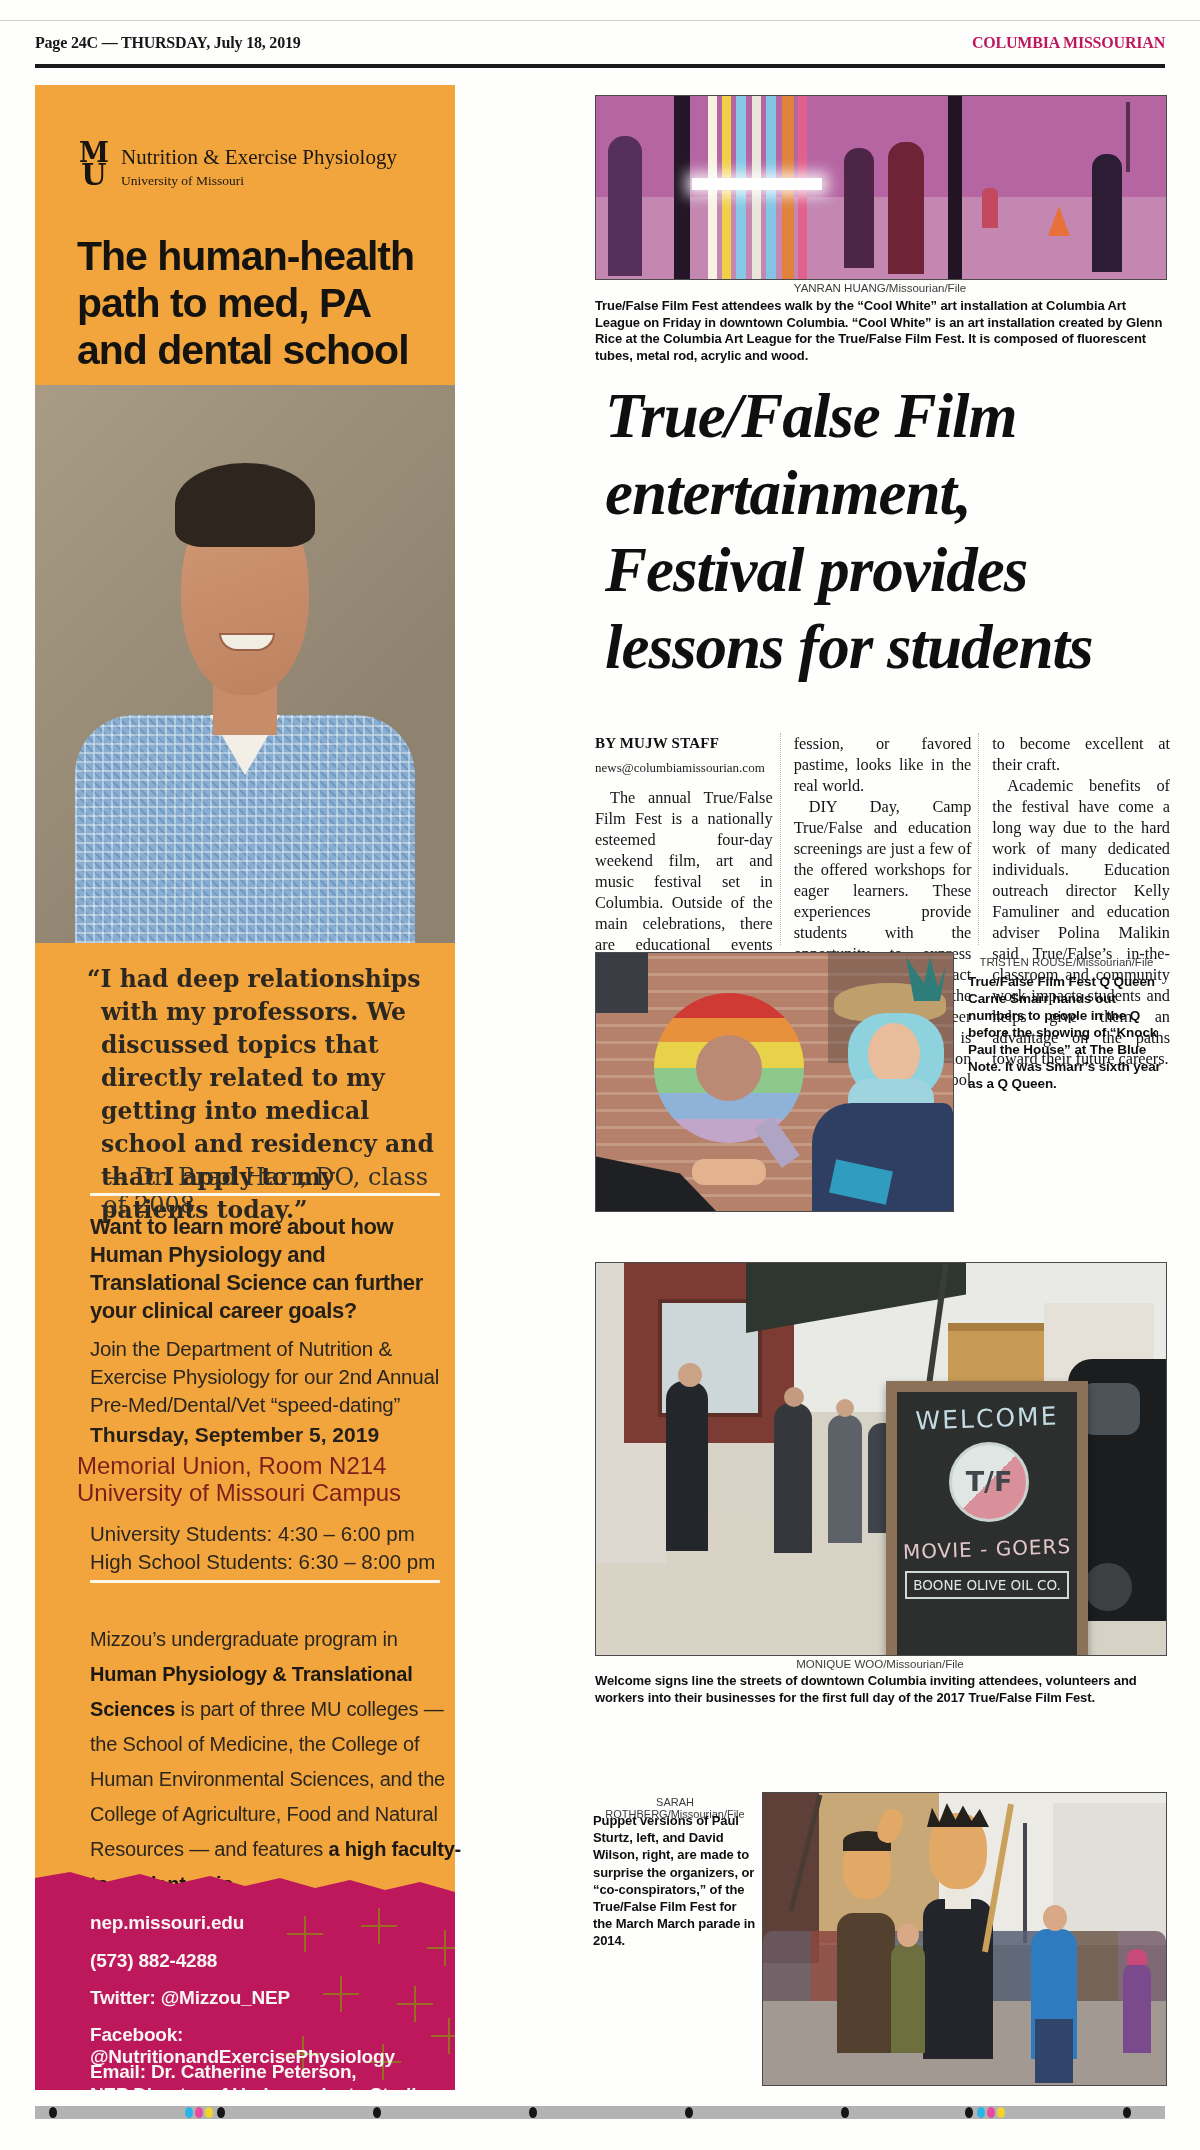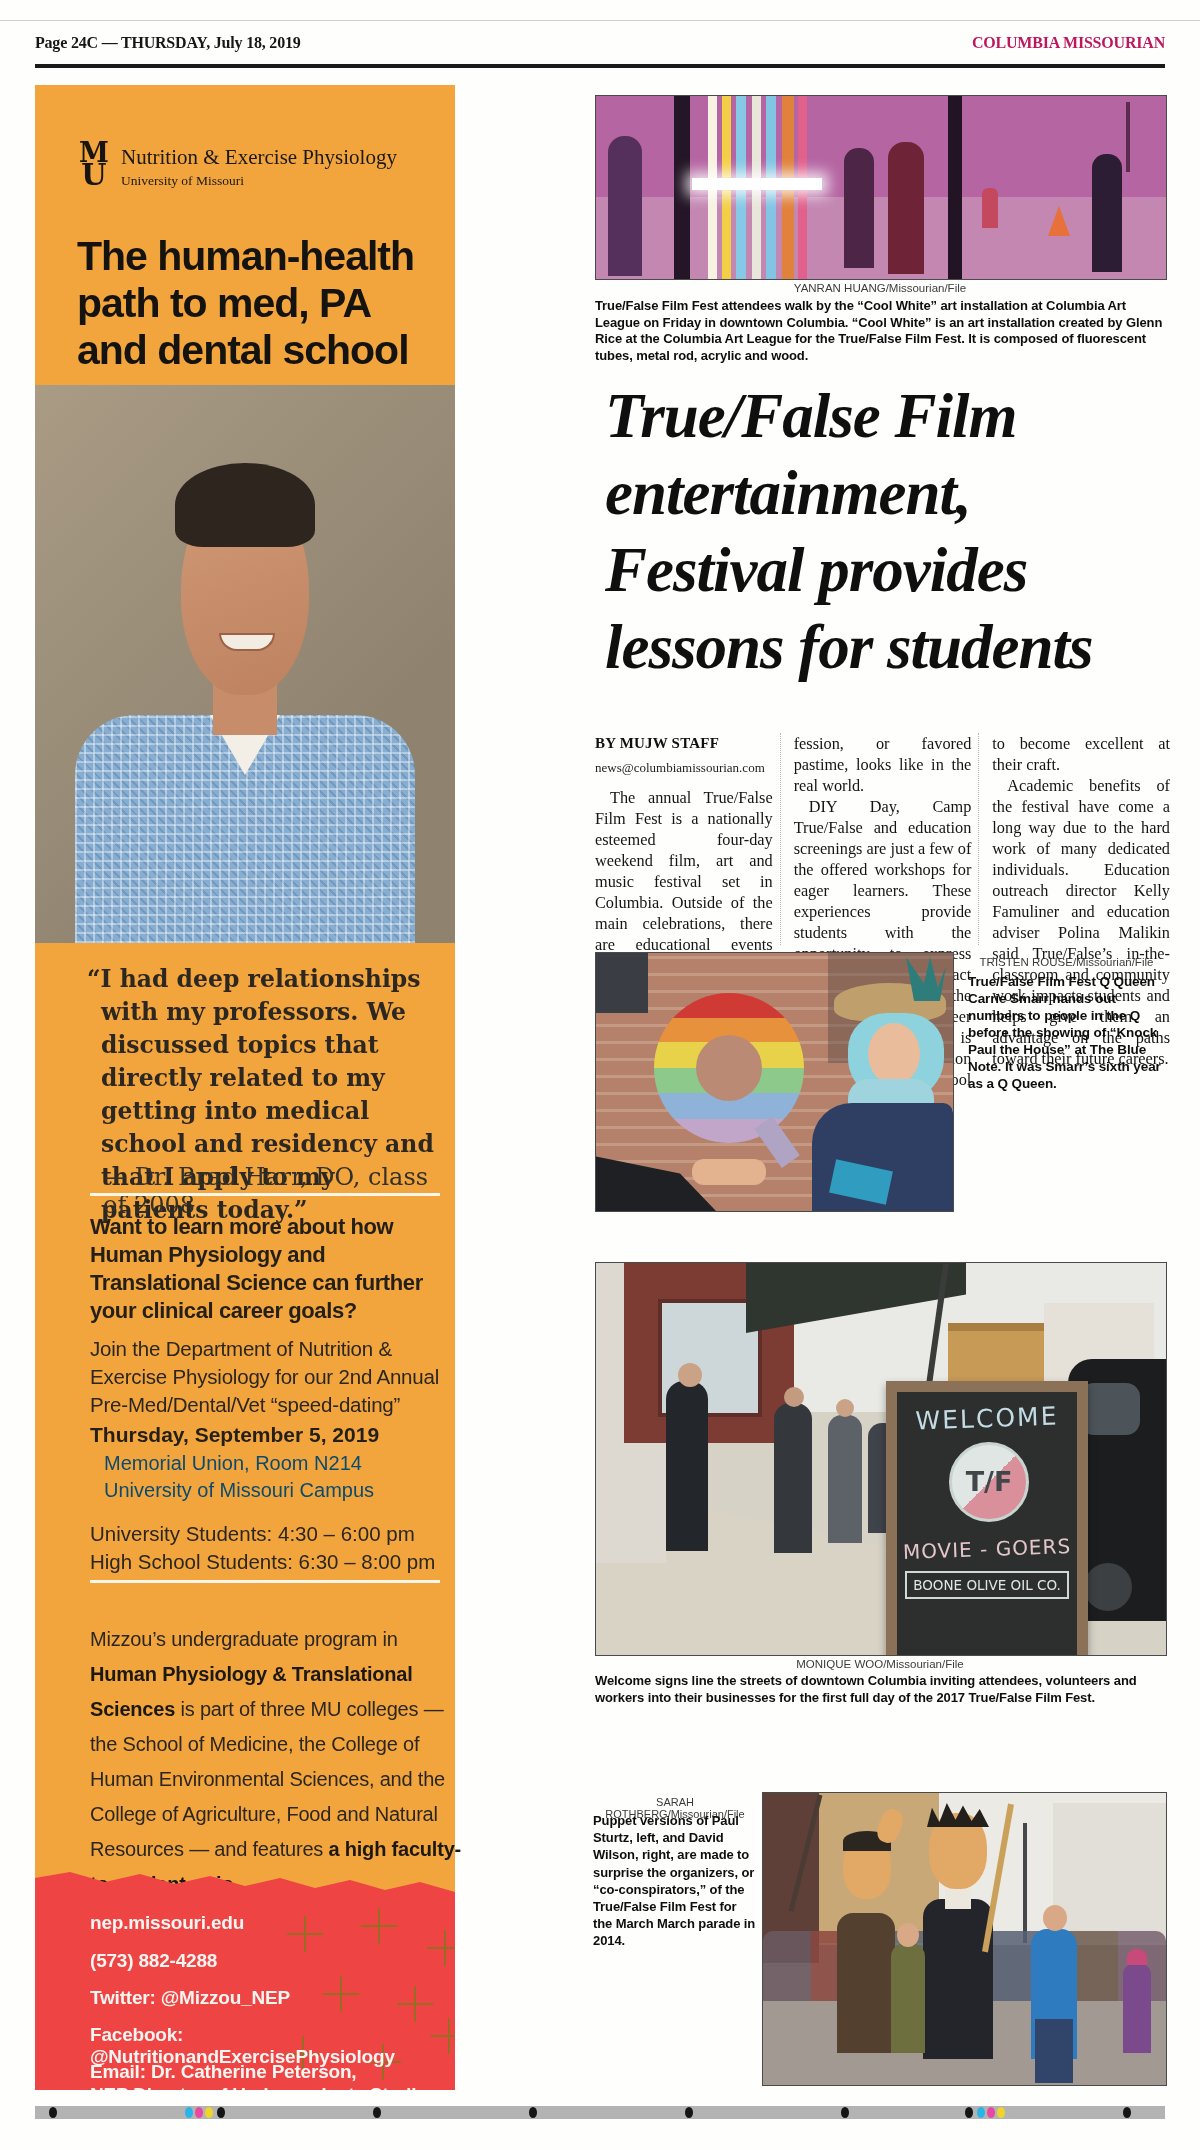--- a/index.html
+++ b/index.html
@@ -15,25 +15,25 @@
   .ad .logoTxtName{position:absolute;left:86px;top:60px;font-family:"Liberation Serif",serif;font-size:21px;color:#1c1813;}
   .ad .logoTxtOrg{position:absolute;left:86px;top:88px;font-family:"Liberation Serif",serif;font-size:13.5px;color:#1c1813;}
   .ad-headline{position:absolute;left:42px;top:148px;width:345px;font-size:41px;line-height:47px;font-weight:bold;color:#151310;letter-spacing:-1px;}
   .ad-photo{position:absolute;left:0;top:300px;width:420px;height:558px;background:linear-gradient(135deg,#a99b84,#8f8370 70%);overflow:hidden;}
   .ad-quote{position:absolute;left:52px;top:878px;width:345px;font-family:"DejaVu Serif",serif;font-weight:bold;font-size:23.5px;line-height:33px;color:#2c2720;padding-left:14px;text-indent:-14px;}
   .ad-attrib{position:absolute;left:68px;top:1078px;font-family:"DejaVu Serif",serif;font-size:24px;color:#32302a;}
   .ad-div{position:absolute;left:55px;width:350px;height:3px;background:#fdf6ea;}
   .ad-cta{position:absolute;left:55px;top:1128px;width:368px;font-size:22px;line-height:28px;font-weight:bold;color:#241f18;letter-spacing:-.4px;}
   .ad-invite{position:absolute;left:55px;top:1250px;width:372px;font-size:20.5px;line-height:28px;color:#2b261f;letter-spacing:-.2px;}
   .ad-date{position:absolute;left:55px;top:1338px;font-size:21px;font-weight:bold;color:#241f18;}
-  .ad-loc{position:absolute;left:69px;font-size:20px;color:#0c4a6e;}
+  .ad-loc{position:absolute;left:42px;font-size:24px;color:#7f1d1d;}
   .ad-time{position:absolute;left:55px;font-size:20.5px;color:#2b261f;}
   .ad-program{position:absolute;left:55px;top:1513px;width:372px;font-size:20px;line-height:35px;color:#2b261f;letter-spacing:-.2px;margin-top:24px;}
   .ad-program b{color:#1c1813;}
-  .ad-panel{position:absolute;left:0;top:1783px;width:420px;height:222px;background:#ef4444;
+  .ad-panel{position:absolute;left:0;top:1783px;width:420px;height:222px;background:#be185d;
     clip-path:polygon(0 10px,35px 4px,70px 14px,105px 6px,140px 16px,175px 8px,210px 18px,245px 10px,280px 20px,315px 12px,350px 22px,385px 14px,420px 24px,420px 100%,0 100%);}
   .panel-line{position:absolute;left:55px;font-size:19px;font-weight:bold;color:#f7f5f1;letter-spacing:-.2px;}
   .plus{position:absolute;width:36px;height:36px;
     background:linear-gradient(#9a6b22,#9a6b22) center/100% 2px no-repeat,
                linear-gradient(#9a6b22,#9a6b22) center/2px 100% no-repeat;}
   
   .photo{position:absolute;border:1px solid #4a4a4a;overflow:hidden;}
   .credit{position:absolute;font-size:11.5px;color:#3c3c3c;text-align:center;}
   .caption{position:absolute;font-size:13px;line-height:16.5px;font-weight:bold;color:#0e0e0e;letter-spacing:-.1px;}
   .art-headline{position:absolute;left:595px;top:368px;width:575px;font-family:"Liberation Serif",serif;font-style:italic;font-weight:bold;font-size:63px;line-height:77px;color:#0f0f0f;letter-spacing:-1px;}

